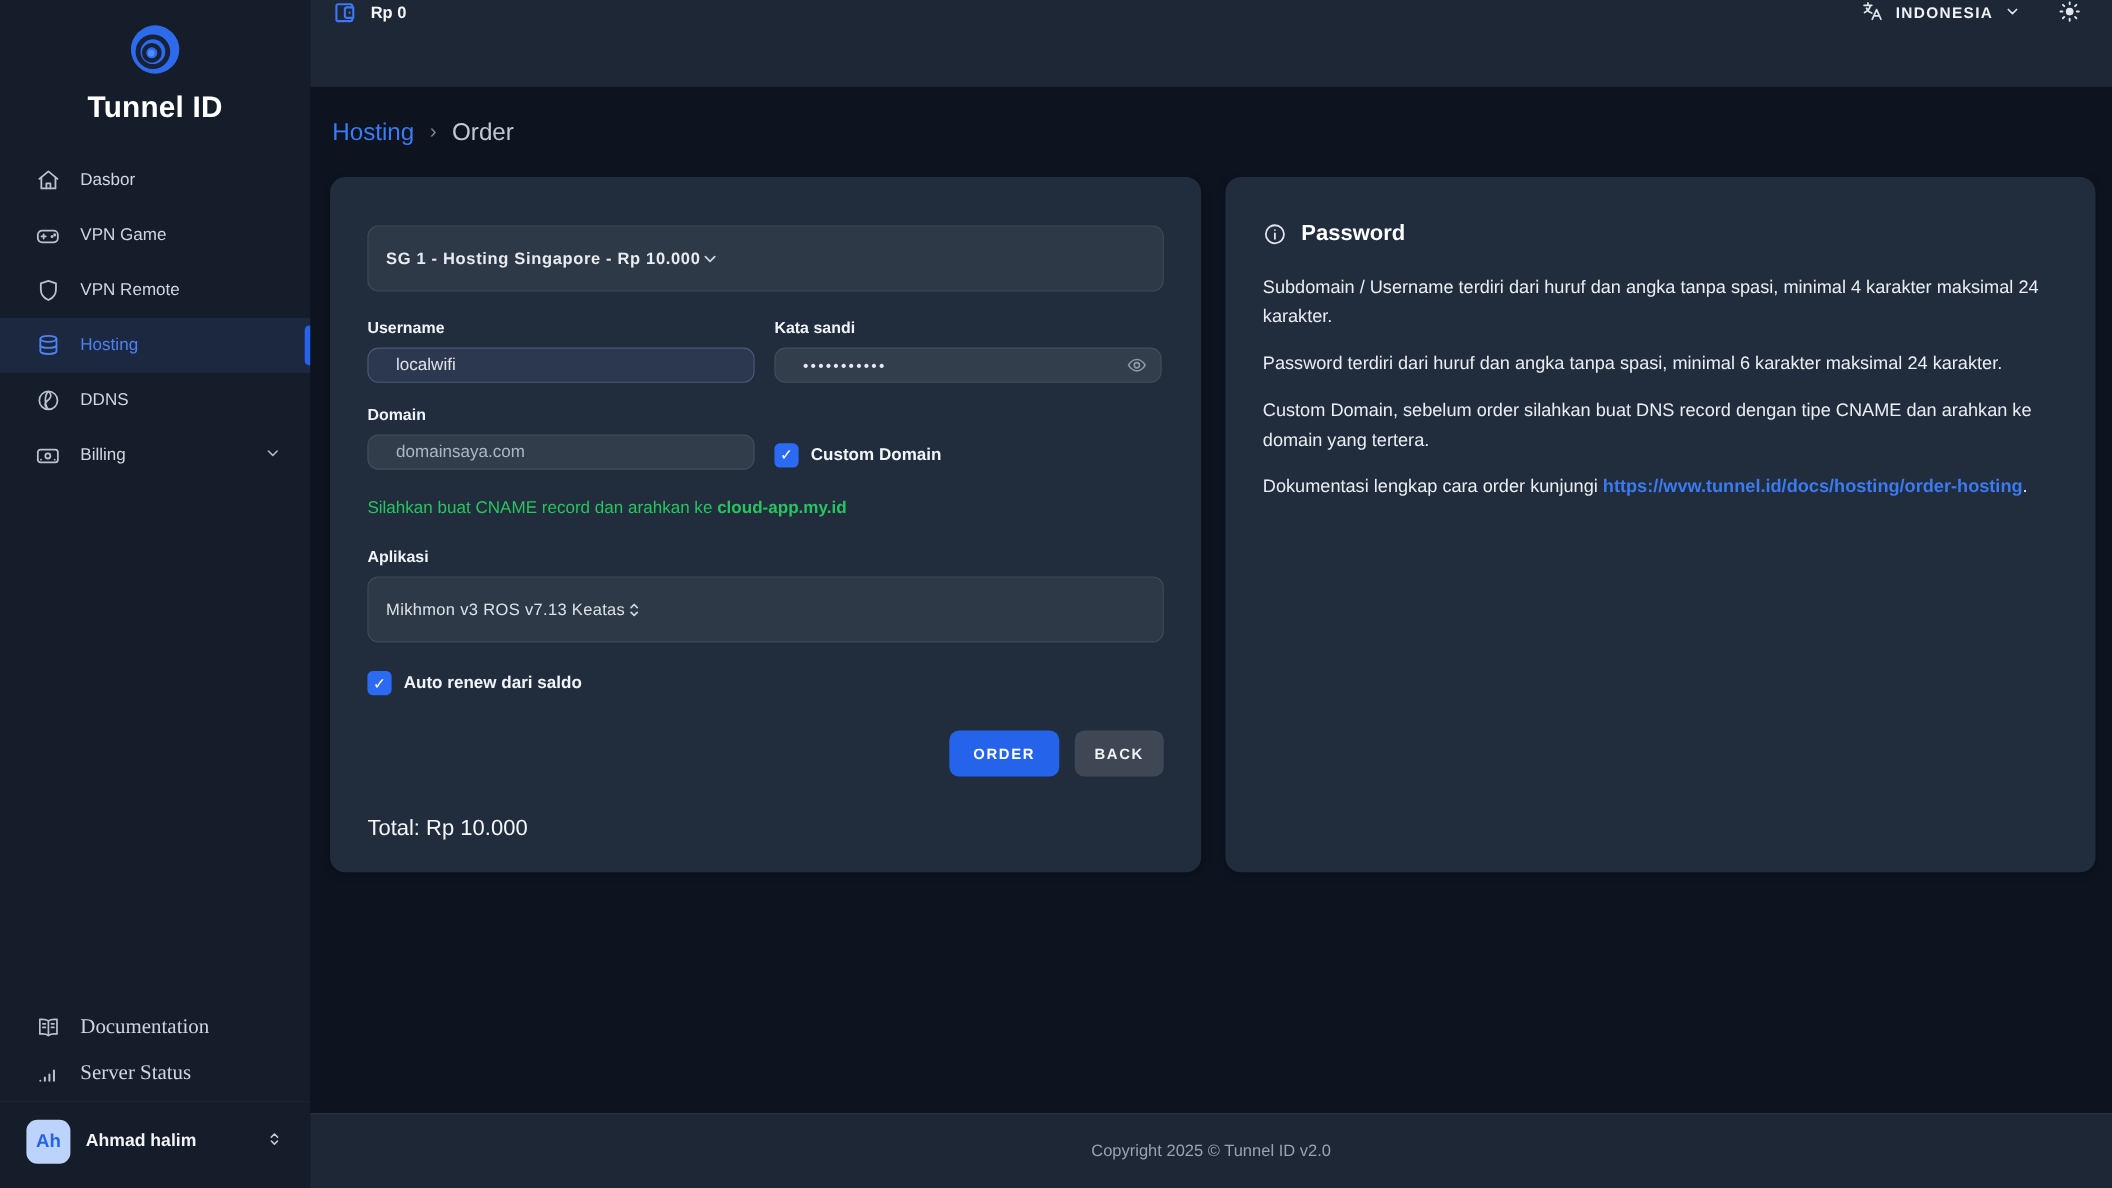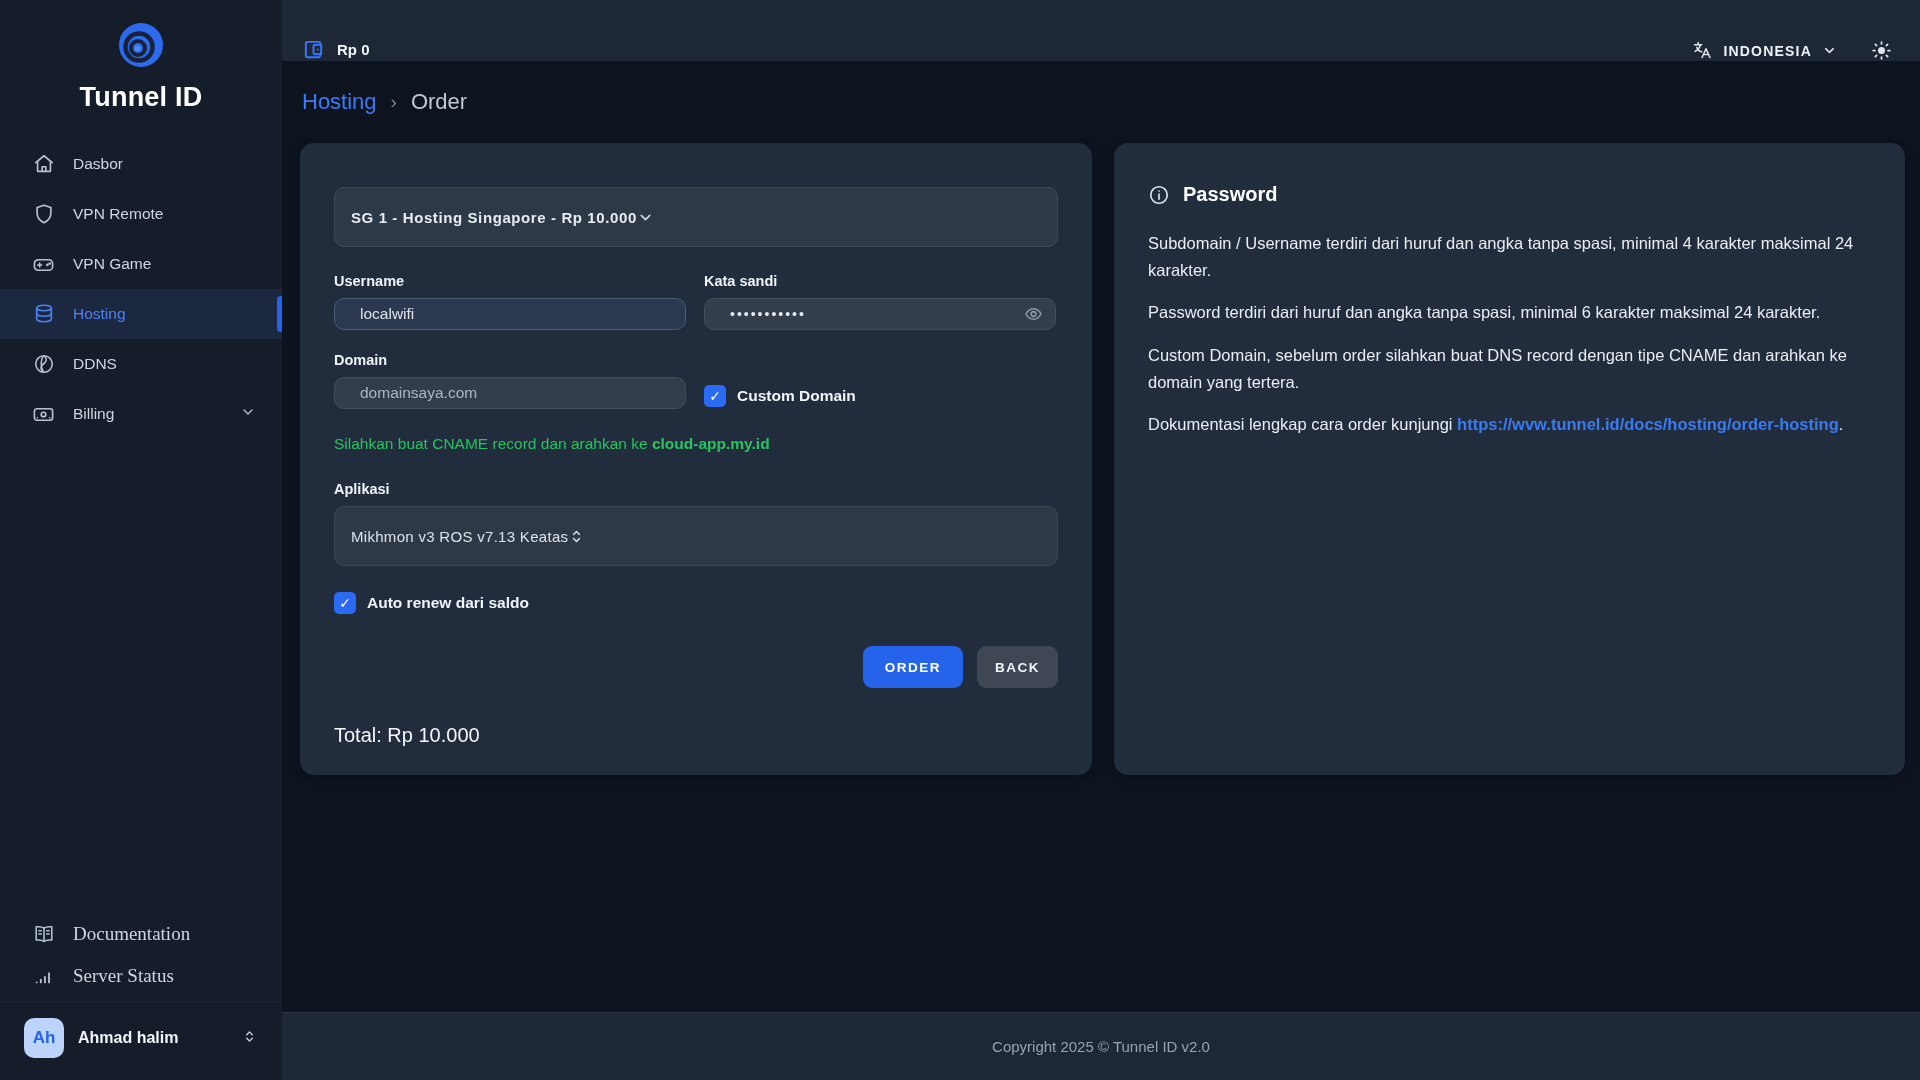--- a/index.html
+++ b/index.html
@@ -27,21 +27,21 @@
   .side-bottom .nav-item { height:42px; font-size:19px;font-family:Liberation Serif, serif; }
   .user-row { display:flex; align-items:center; gap:14px; padding:16px 24px 22px 24px;
     border-top:1px solid rgba(255,255,255,0.04); cursor:pointer; }
   .avatar { width:40px; height:40px; border-radius:10px; background:#bcd3fb; color:#2563eb;
     font-weight:bold; font-size:17px; display:flex; align-items:center; justify-content:center; }
   .user-name { font-size:16px; font-weight:bold; color:#f2f4f8; }
   .user-caret { margin-left:auto; color:#c3cad6; }
 
   
   .main { flex:1; display:flex; flex-direction:column; height:100%; }
-  .topbar { height:61px; background:#1d2736; display:flex; align-items:flex-end;
+  .topbar { height:79px; background:#1d2736; display:flex; align-items:flex-start;
     padding:0 28px 0 20px; justify-content:space-between; }
   .balance { display:flex; align-items:center; gap:12px; font-size:15px; font-weight:bold; color:#f3f5f8; }
   .balance .wicon { color:#3b77f6; display:flex; }
   .top-right { display:flex; align-items:center; gap:34px; }
   .lang { display:flex; align-items:center; gap:10px; font-size:14px; font-weight:bold;
     letter-spacing:1.2px; color:#eff2f6; cursor:pointer; }
   .lang .licon, .lang .lchev { display:flex; color:#dfe4ea; }
   .theme-btn { display:flex; color:#e3e7ed; cursor:pointer; }
 
   .content { flex:1; background:#0d1420; padding:20px 15px 0 18px; overflow:hidden; }
@@ -135,36 +135,36 @@
           <svg viewBox="0 0 24 24" width="22" height="22" fill="none" stroke="currentColor" stroke-width="1.8" stroke-linecap="round" stroke-linejoin="round">
               <path d="M3 10.5 12 3l9 7.5"></path>
               <path d="M5 9v11h14V9"></path>
               <path d="M10 20v-5h4v5"></path>
             </svg>
         </span>
         <span>Dasbor</span>
       </div>
       <div class="nav-item">
         <span class="nicon">
-          <svg viewBox="0 0 24 24" width="22" height="22" fill="none" stroke="currentColor" stroke-width="1.8" stroke-linejoin="round">
-              <path d="M12 2.5 19.5 5v6c0 5-3.2 8.6-7.5 10.5C7.7 19.6 4.5 16 4.5 11V5Z"></path>
-            </svg>
-        </span>
-        <span>VPN Remote</span>
-      </div>
-      <div class="nav-item">
-        <span class="nicon">
           <svg viewBox="0 0 24 24" width="23" height="23" fill="none" stroke="currentColor" stroke-width="1.7" stroke-linecap="round" stroke-linejoin="round">
               <rect x="2.5" y="7" width="19" height="11" rx="4"></rect>
               <path d="M8 10.5v4M6 12.5h4"></path>
               <circle cx="16" cy="12.5" r="0.6" fill="currentColor"></circle>
               <circle cx="18.5" cy="11" r="0.6" fill="currentColor"></circle>
             </svg>
         </span>
         <span>VPN Game</span>
+      </div>
+      <div class="nav-item">
+        <span class="nicon">
+          <svg viewBox="0 0 24 24" width="22" height="22" fill="none" stroke="currentColor" stroke-width="1.8" stroke-linejoin="round">
+              <path d="M12 2.5 19.5 5v6c0 5-3.2 8.6-7.5 10.5C7.7 19.6 4.5 16 4.5 11V5Z"></path>
+            </svg>
+        </span>
+        <span>VPN Remote</span>
       </div>
       <div class="nav-item active">
         <span class="nicon">
           <svg viewBox="0 0 24 24" width="22" height="22" fill="none" stroke="currentColor" stroke-width="1.8">
               <ellipse cx="12" cy="5.5" rx="8" ry="3"></ellipse>
               <path d="M4 5.5v6c0 1.66 3.58 3 8 3s8-1.34 8-3v-6"></path>
               <path d="M4 11.5v6c0 1.66 3.58 3 8 3s8-1.34 8-3v-6"></path>
             </svg>
         </span>
         <span>Hosting</span>

